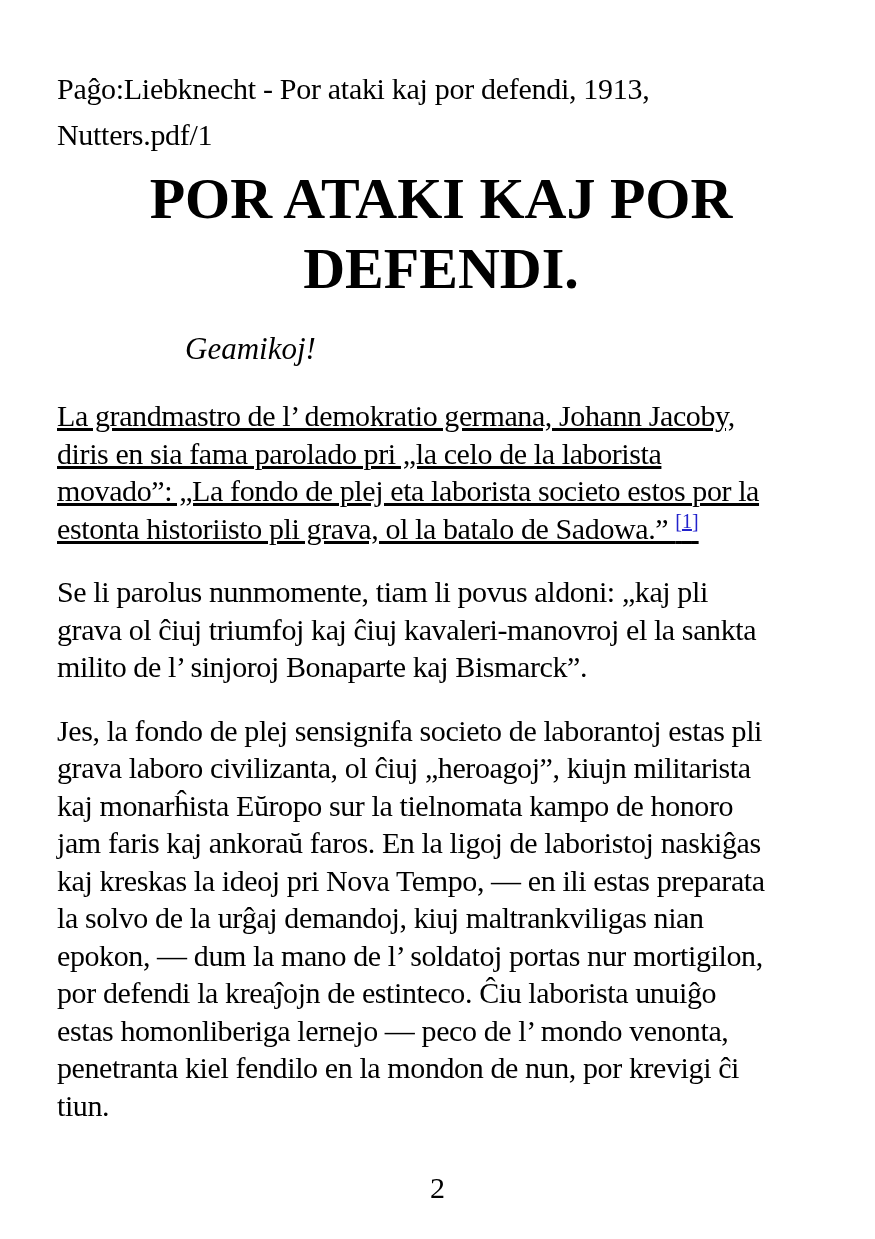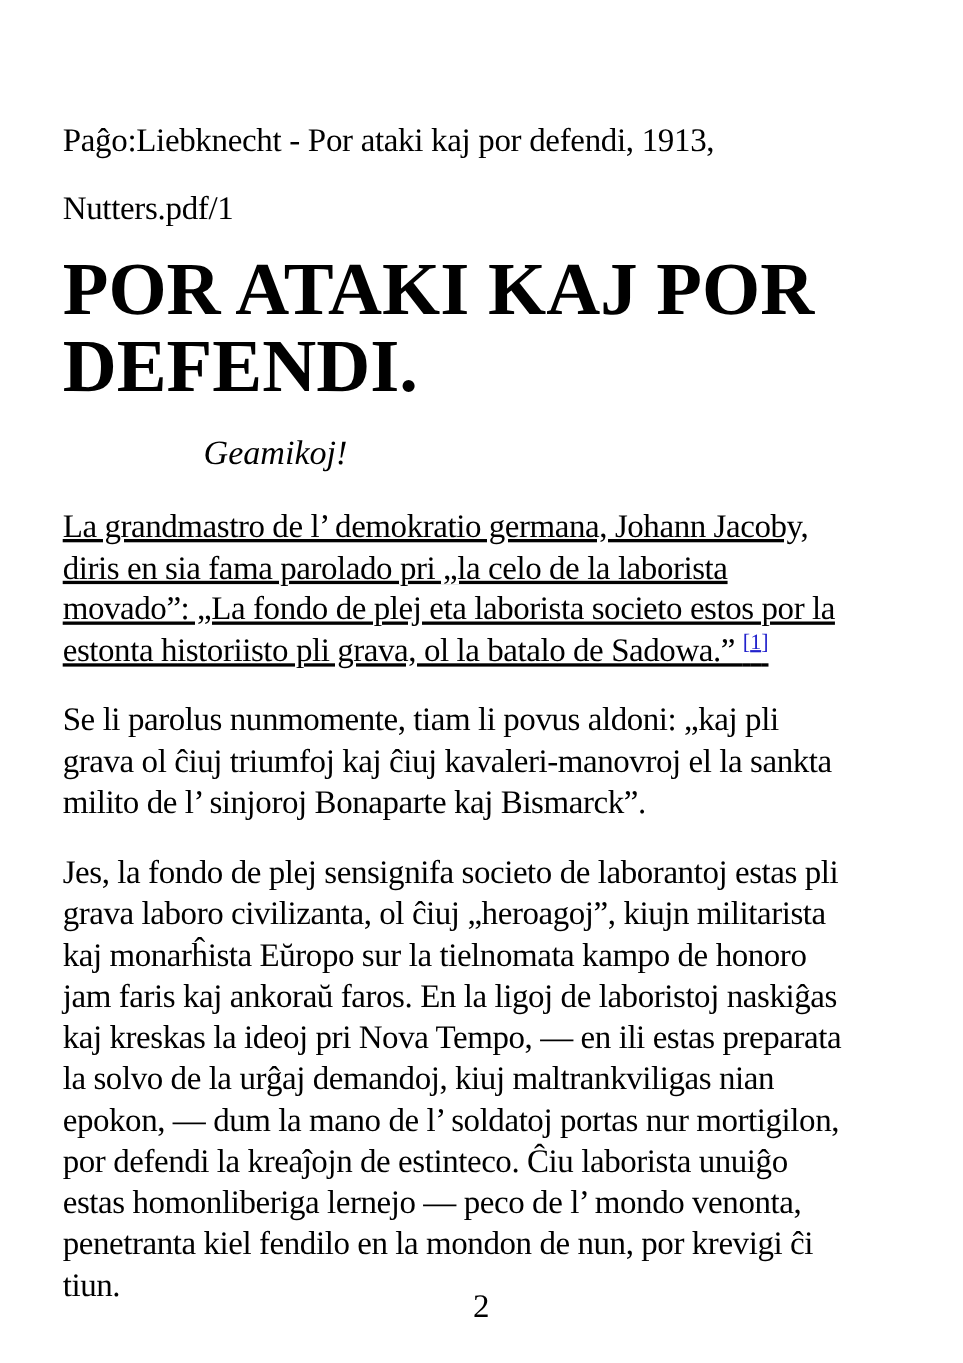--- a/index.html
+++ b/index.html
@@ -16,30 +16,29 @@
   }
   .page {
     box-sizing: border-box;
     position: relative;
     width: 875px;
     height: 1239px;
     padding: 66px 50px 0 57px;
   }
   .page-header {
     font-size: 30px;
-    line-height: 62px;
+    line-height: 46px;
     letter-spacing: -0.3px;
     white-space: pre-line;
-    margin-top: 31px;
   }
   .main-title {
     margin-top: 6px;
-    font-size: 68px;
+    font-size: 58px;
     font-weight: bold;
-    text-align: left;
+    text-align: center;
     line-height: 70px;
     white-space: pre-line;
   }
   .salutation {
     margin: 27px 0 0 128px;
     font-size: 31px;
     font-style: italic;
   }
   .para {
     margin: 26px 0 0 0;

